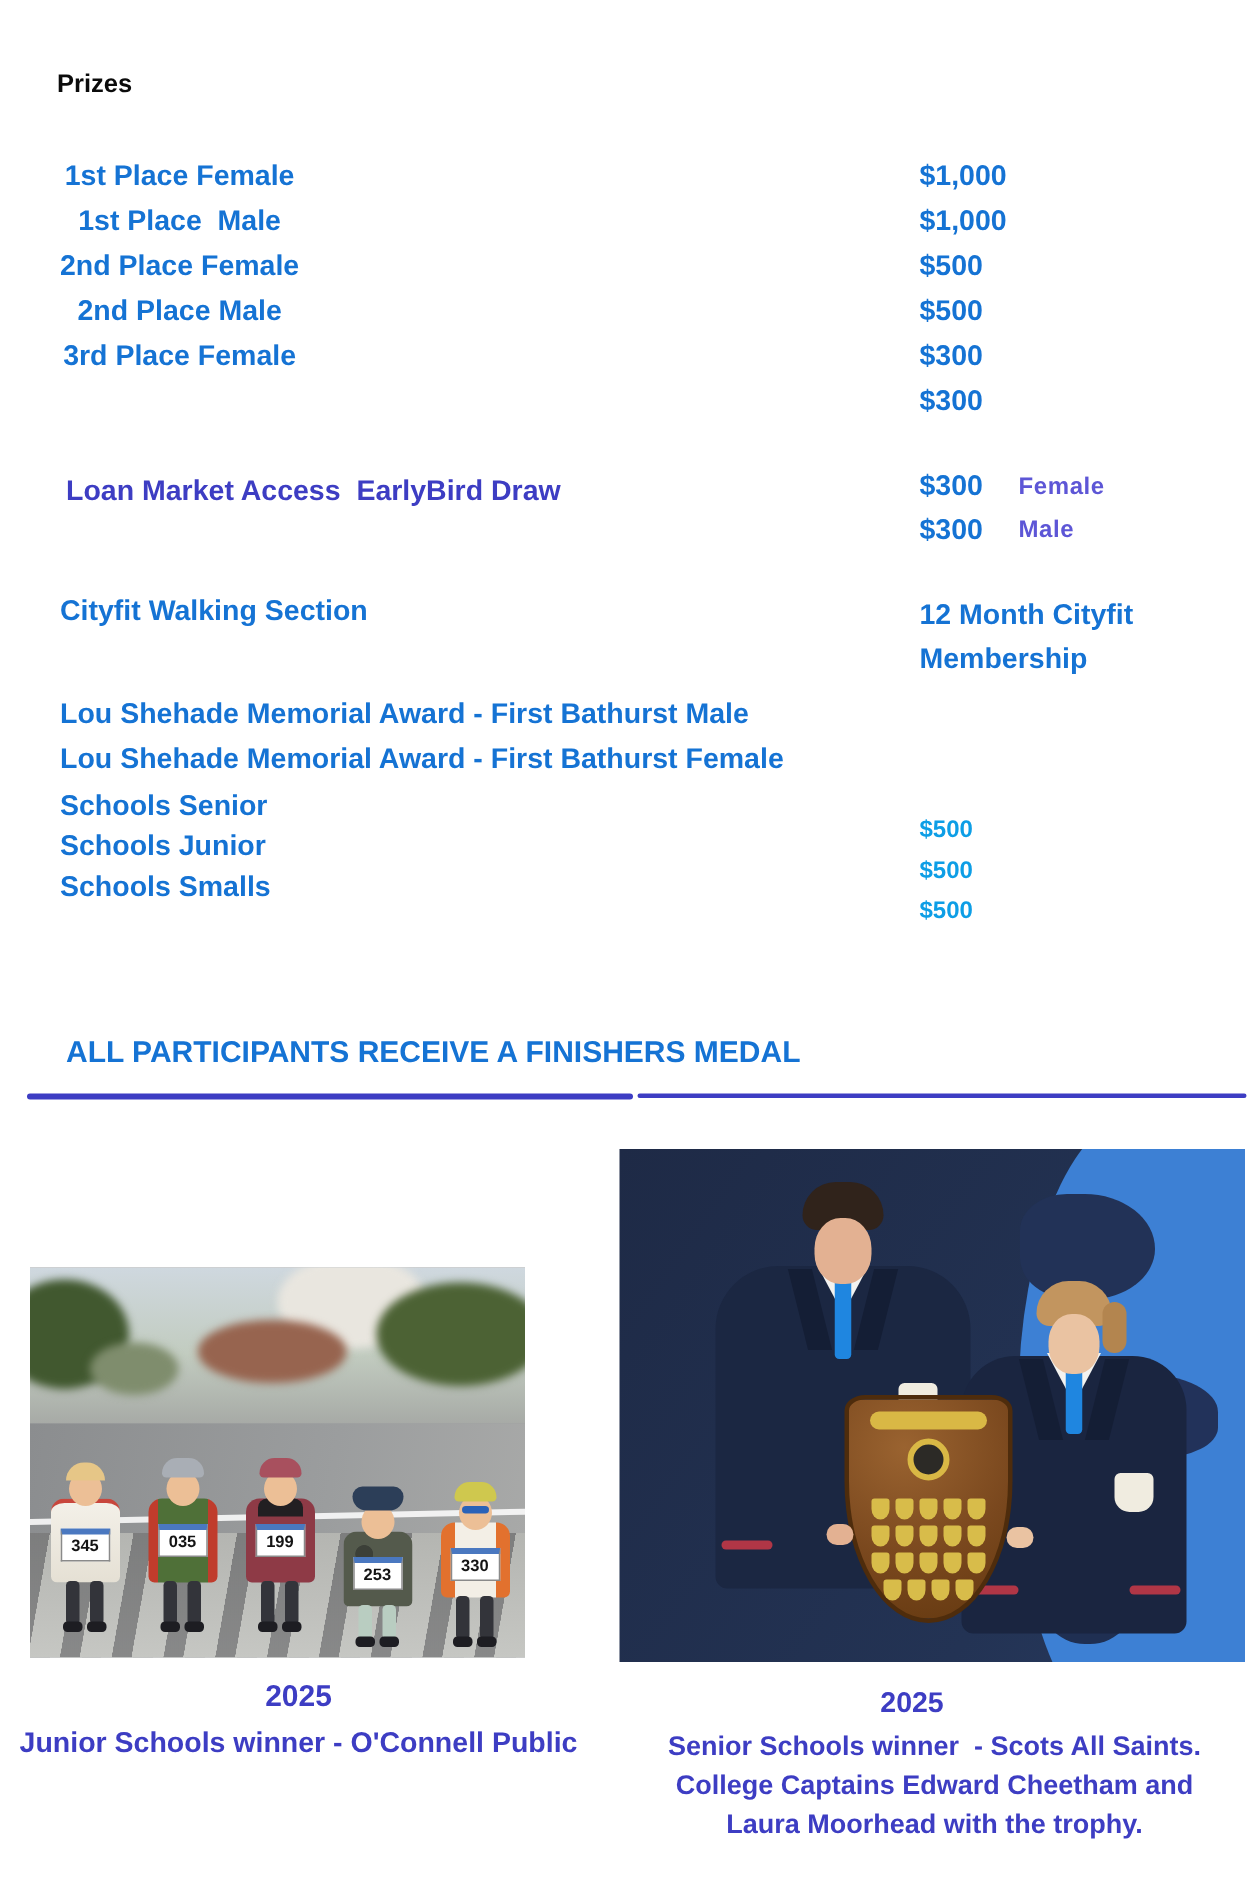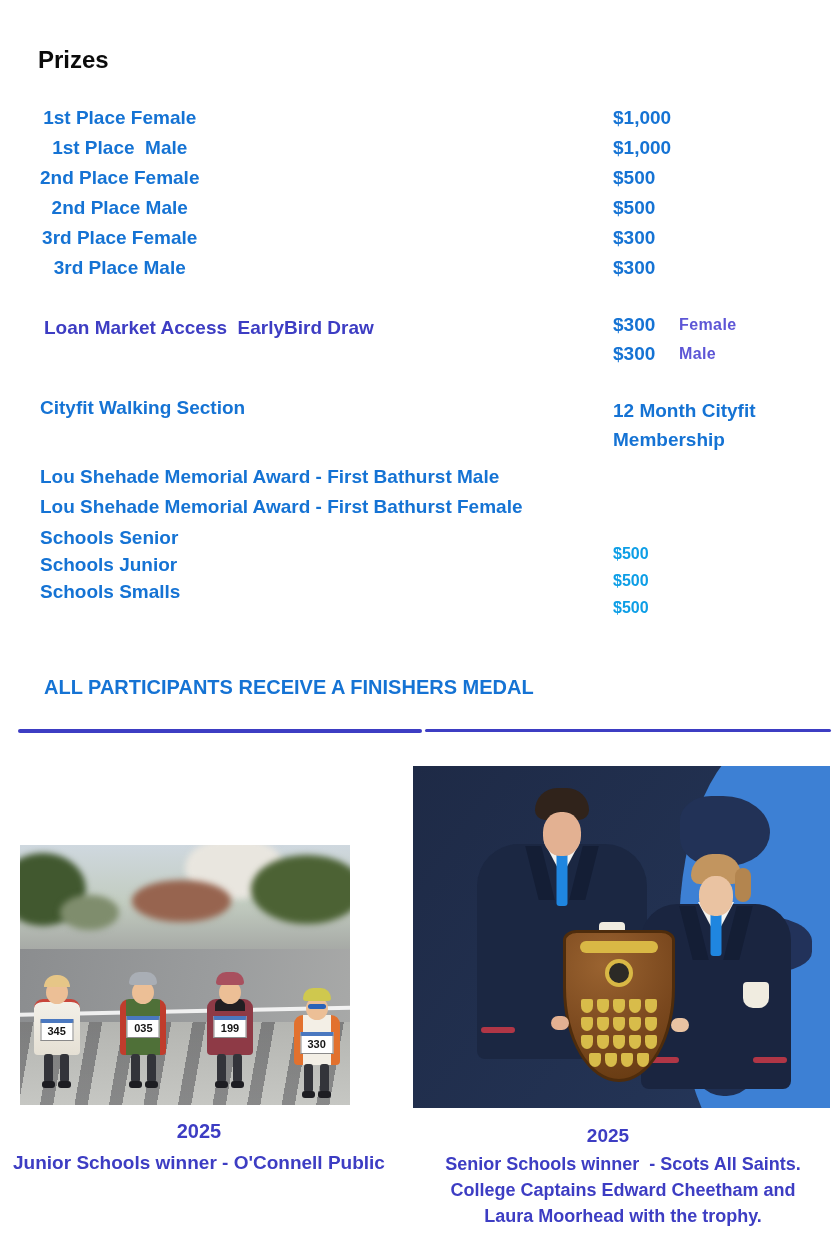--- a/index.html
+++ b/index.html
@@ -12,21 +12,21 @@
   *{box-sizing:border-box;margin:0;padding:0;}
   html,body{background:#fff;}
   body{
     font-family:"Liberation Sans", sans-serif;
     width:838px;height:1259px;position:relative;overflow:hidden;
   }
   .abs{position:absolute;}
   .keep-sp{white-space:pre-wrap;text-align:center;}
 
   
-  .page-title{left:38px;top:46px;font-size:24px;color:var(--heading);font-weight:700;}
+  .page-title{left:38px;top:46px;font-size:17px;color:var(--heading);font-weight:700;}
   .prize-list{left:40px;top:103px;}
   .prize-list .row{height:30px;line-height:30px;font-size:19px;font-weight:700;color:var(--primary-blue);}
   .amount-col{left:613px;top:103px;}
   .amount-col .row{height:30px;line-height:30px;font-size:19px;font-weight:700;color:var(--primary-blue);}
 
   .earlybird-label{left:44px;top:317px;font-size:19px;font-weight:700;color:var(--indigo);}
   .earlybird-amounts{left:613px;top:310px;}
   .earlybird-amounts .row{height:29px;display:flex;align-items:center;gap:16px;}
   .earlybird-amounts .amt{font-size:19px;font-weight:700;color:var(--primary-blue);min-width:50px;}
   .earlybird-amounts .gender{font-size:16px;font-weight:700;color:var(--purple);letter-spacing:.4px;}
@@ -34,21 +34,21 @@
   .walking-label{left:40px;top:397px;font-size:19px;font-weight:700;color:var(--primary-blue);}
   .walking-prize{left:613px;top:396px;font-size:19px;font-weight:700;color:var(--primary-blue);line-height:29px;}
 
   .memorial{left:40px;top:462px;font-size:19px;font-weight:700;color:var(--primary-blue);line-height:30px;}
 
   .schools-list{left:40px;top:524px;}
   .schools-list .row{height:27px;line-height:27px;font-size:19px;font-weight:700;color:var(--primary-blue);}
   .schools-amounts{left:613px;top:540px;}
   .schools-amounts .row{height:27px;line-height:27px;font-size:16px;font-weight:700;color:var(--light-blue);}
 
-  .medal-note{left:44px;top:676px;font-size:20px;font-weight:700;color:var(--primary-blue);}
+  .medal-note{left:44px;top:691px;font-size:20px;font-weight:700;color:var(--primary-blue);}
 
   .divider-left{left:18px;top:729px;width:404px;height:4px;background:var(--indigo);border-radius:2px;}
   .divider-right{left:425px;top:729px;width:406px;height:3px;background:var(--indigo);border-radius:2px;}
 
   
   .junior-photo{left:20px;top:845px;width:330px;height:260px;overflow:hidden;background:#9a9c9e;}
   .jp-sky{position:absolute;left:0;top:0;width:100%;height:40%;
     background:linear-gradient(180deg,#cfd8df 0%,#c2ccc0 55%,#a7aaa6 100%);}
   .blob{position:absolute;border-radius:50%;filter:blur(3px);}
   .jp-road{position:absolute;left:0;top:40%;width:100%;height:34%;
@@ -137,21 +137,20 @@
 <body>
 
 <div class="abs page-title">Prizes</div>
 
 <div class="abs prize-list">
   <div class="row keep-sp">1st Place Female</div>
   <div class="row keep-sp">1st Place  Male</div>
   <div class="row keep-sp">2nd Place Female</div>
   <div class="row keep-sp">2nd Place Male</div>
   <div class="row keep-sp">3rd Place Female</div>
-  <div class="row keep-sp">3rd Place Male</div>
 </div>
 
 <div class="abs amount-col">
   <div class="row">$1,000</div>
   <div class="row">$1,000</div>
   <div class="row">$500</div>
   <div class="row">$500</div>
   <div class="row">$300</div>
   <div class="row">$300</div>
 </div>
@@ -227,20 +226,31 @@
       <div class="legs">
           <div class="leg"></div>
           <div class="leg"></div>
         </div>
     </div>
     <div class="kid k3">
       <div class="hat"></div>
       <div class="head"></div>
       <div class="torso">
         <div class="bib">199</div>
+      </div>
+      <div class="legs">
+          <div class="leg"></div>
+          <div class="leg"></div>
+        </div>
+    </div>
+    <div class="kid k5">
+      <div class="hat bucket"></div>
+      <div class="head"></div>
+      <div class="torso">
+        <div class="bib">253</div>
       </div>
       <div class="legs">
           <div class="leg"></div>
           <div class="leg"></div>
         </div>
     </div>
     <div class="kid k6">
       <div class="hat"></div>
       <div class="head"></div>
       <div class="torso">

